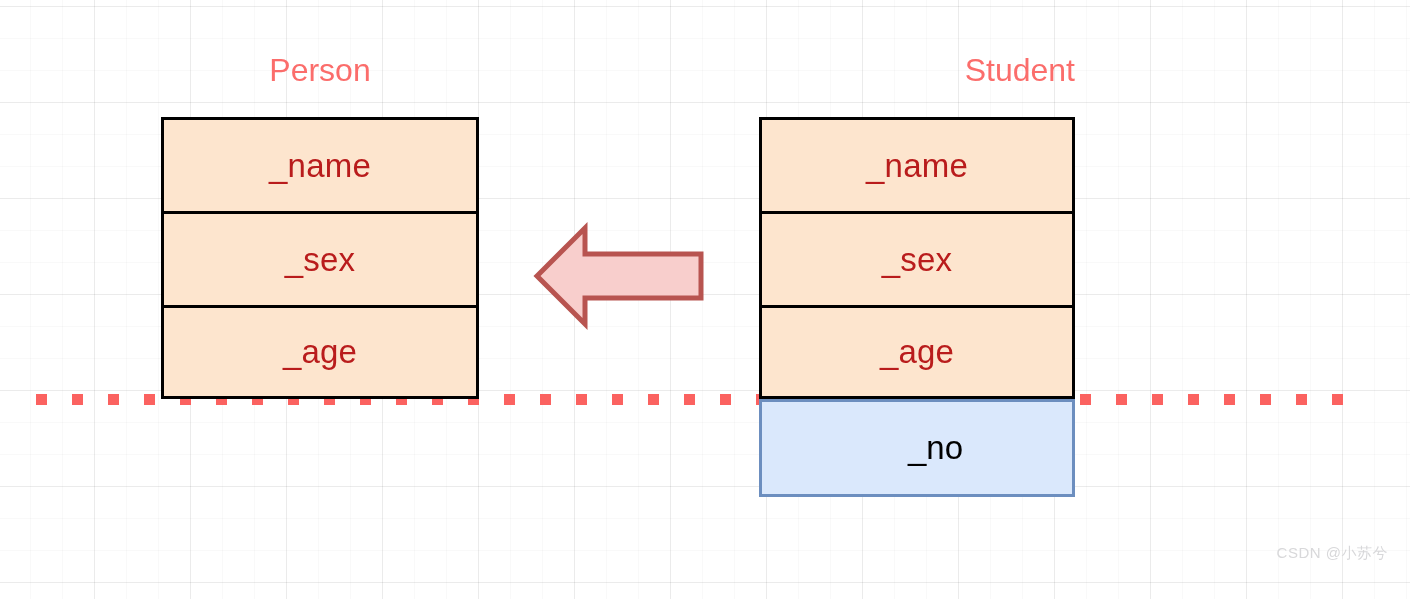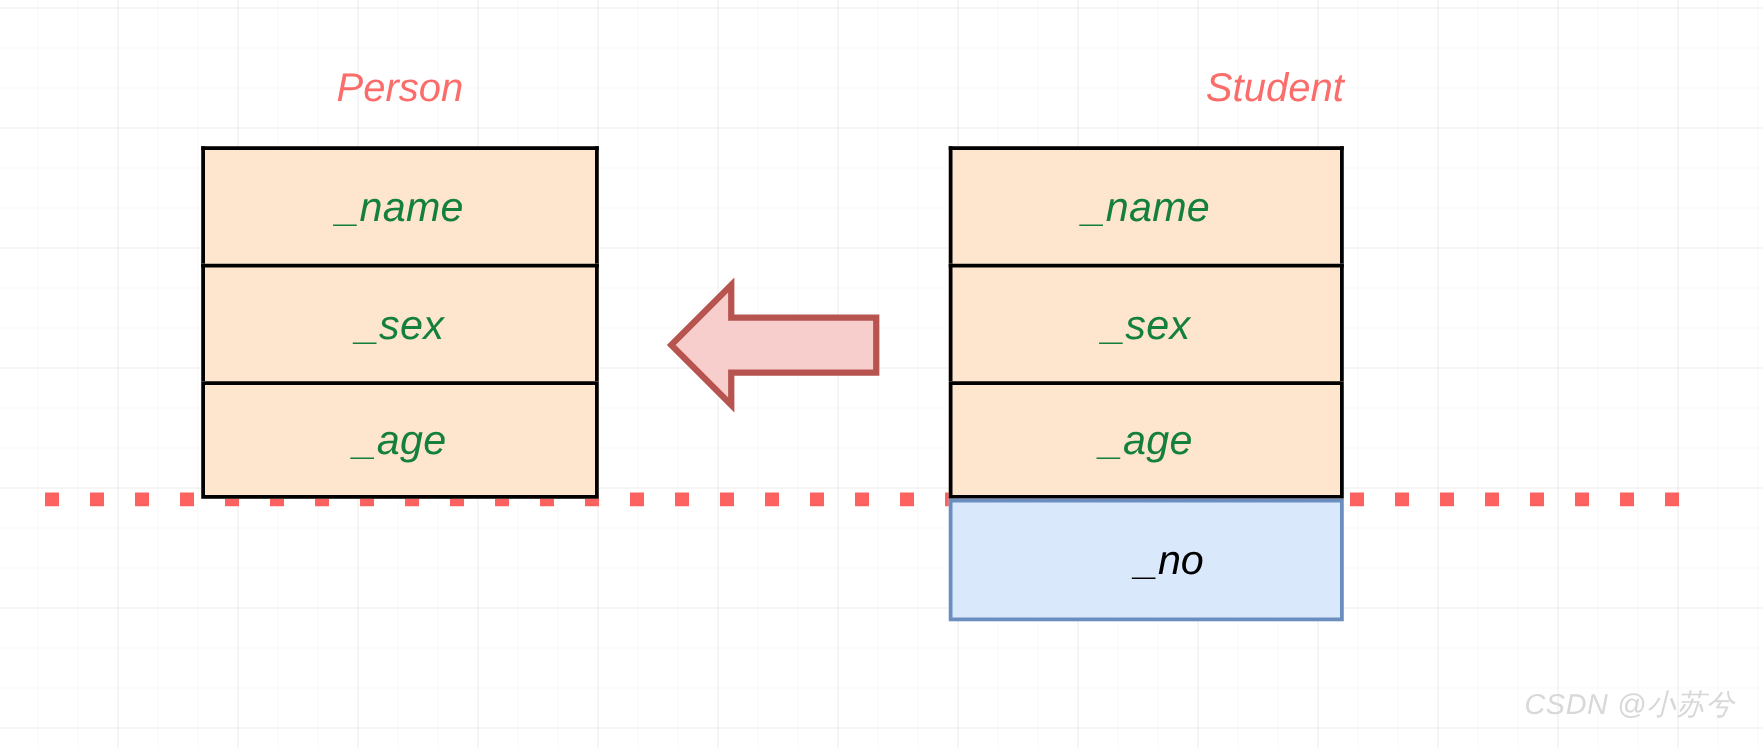--- a/index.html
+++ b/index.html
@@ -14,21 +14,20 @@
     overflow: hidden;
     background-color: #ffffff;
     background-image:
       linear-gradient(to right, rgba(0,0,0,0.055) 1px, transparent 1px),
       linear-gradient(to bottom, rgba(0,0,0,0.055) 1px, transparent 1px),
       linear-gradient(to right, rgba(0,0,0,0.022) 1px, transparent 1px),
       linear-gradient(to bottom, rgba(0,0,0,0.022) 1px, transparent 1px);
     background-size: 96px 96px, 96px 96px, 32px 32px, 32px 32px;
     background-position: -2px 6px, -2px 6px, -2px 6px, -2px 6px;
     font-family: "Liberation Sans", sans-serif;
-    font-style: italic;
   }
 
   
   .class-title {
     position: absolute;
     font-size: 32px;
     color: #fb6d6b;
     font-family: "Liberation Sans", sans-serif;
     text-align: center;
     white-space: nowrap;
@@ -49,21 +48,21 @@
     box-sizing: border-box;
     width: 100%;
     height: 94px;
     background: #fde5ce;
     border: 3px solid #000000;
     border-bottom-width: 0;
     display: flex;
     align-items: center;
     justify-content: center;
     font-size: 33px;
-    color: #15803d;
+    color: #b91c1c;
     letter-spacing: 0.2px;
   }
   .field-row.last { border-bottom-width: 3px; text-align: right; }
 
   
   #box-no {
     position: absolute;
     box-sizing: border-box;
     left: 759px;
     top: 399px;
@@ -99,22 +98,22 @@
     left: 531px;
     top: 220px;
     width: 176px;
     height: 112px;
   }
 
   
   #watermark {
     position: absolute;
     right: 22px;
-    bottom: 20px;
-    font-size: 23px;
+    bottom: 36px;
+    font-size: 15px;
     color: #d8d8da;
     font-family: "Liberation Sans", sans-serif;
     white-space: nowrap;
     letter-spacing: 0.5px;
   }
 </style>
 </head>
 <body>
 
 <div id="canvas">

